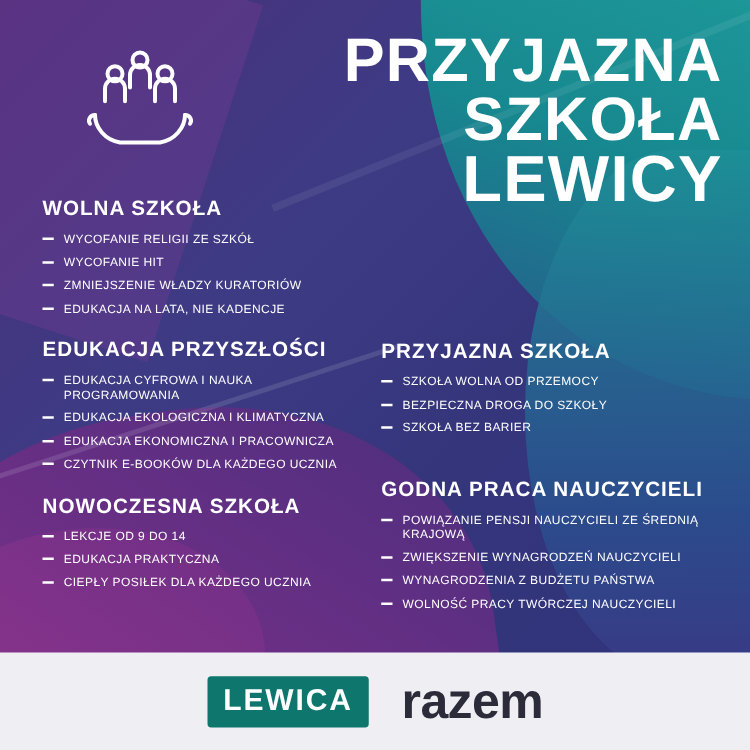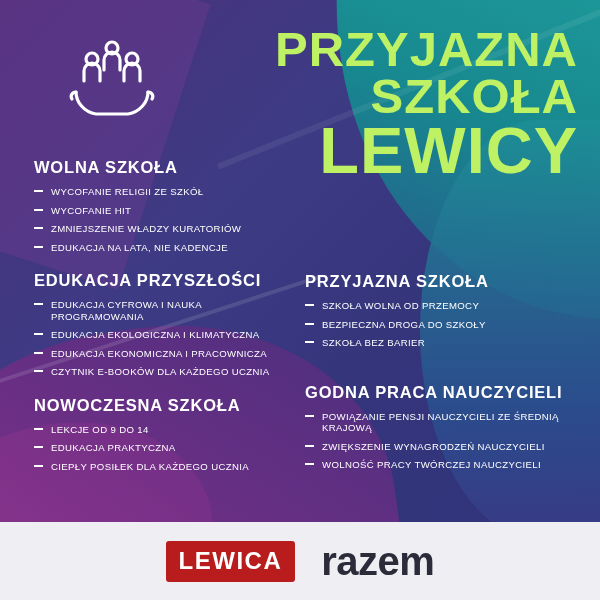--- a/index.html
+++ b/index.html
@@ -77,31 +77,31 @@
   .header {
     position:absolute; left:0; top:0; width:600px; height:152px;
   }
   .logo-mark {
     position:absolute; left:66px; top:36px;
     width:92px; height:92px;
   }
   .title-block {
     position:absolute; right:22px; top:26px;
     text-align:right;
-    color:#bef264;
+    color:#ffffff;
   }
   .title-line {
     font-weight:bold;
     letter-spacing:1px;
     line-height:.96;
     text-transform:uppercase;
   }
   .t1 { font-size:49px; }
   .t2 { font-size:49px; }
-  .t3 { font-size:65px; }
+  .t3 { font-size:52px; }
 
   
   .content {
     position:absolute; left:0; top:158px;
     width:516px; height:360px;
   }
   .col {
     position:absolute;
     width:262px;
   }
@@ -136,21 +136,21 @@
 
   
   .footer {
     position:absolute; left:0; bottom:0;
     width:600px; height:78px;
     display:flex; align-items:center; justify-content:center;
     gap:26px;
   }
   .lewica-logo {
     display:flex; align-items:center;
-    background:#b91c1c;
+    background:#0f766e;
     padding:6px 13px 7px 13px;
     border-radius:3px;
   }
   .lewica-logo .lw-text {
     color:#ffffff;
     font-size:24px;
     font-weight:bold;
     letter-spacing:1.5px;
   }
   .razem-logo {
@@ -232,21 +232,21 @@
         <div class="sec-title">PRZYJAZNA SZKOŁA</div>
         <div class="item"><span class="dash"></span><span>SZKOŁA WOLNA OD PRZEMOCY</span></div>
         <div class="item"><span class="dash"></span><span>BEZPIECZNA DROGA DO SZKOŁY</span></div>
         <div class="item"><span class="dash"></span><span>SZKOŁA BEZ BARIER</span></div>
       </div>
 
       <div class="section" style="margin-top:34px">
         <div class="sec-title">GODNA PRACA NAUCZYCIELI</div>
         <div class="item"><span class="dash"></span><span>POWIĄZANIE PENSJI NAUCZYCIELI ZE ŚREDNIĄ KRAJOWĄ</span></div>
         <div class="item"><span class="dash"></span><span>ZWIĘKSZENIE WYNAGRODZEŃ NAUCZYCIELI</span></div>
-        <div class="item"><span class="dash"></span></div>
+        <div class="item"><span class="dash"></span><span>WYNAGRODZENIA Z BUDŻETU PAŃSTWA</span></div>
         <div class="item"><span class="dash"></span><span>WOLNOŚĆ PRACY TWÓRCZEJ NAUCZYCIELI</span></div>
       </div>
 
     </div>
   </div>
 
   <div class="bg-lightstrip"></div>
 
   <div class="footer">
     <div class="lewica-logo">

